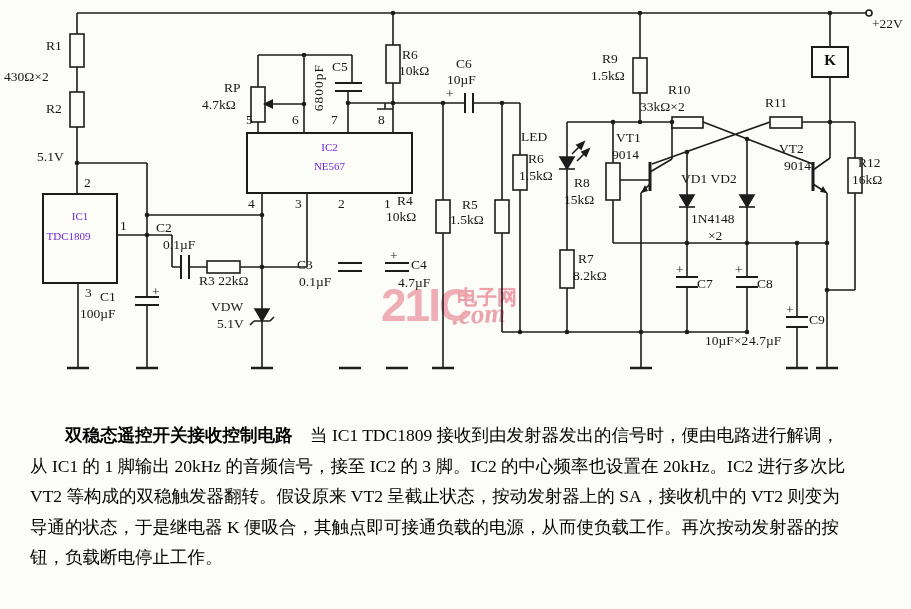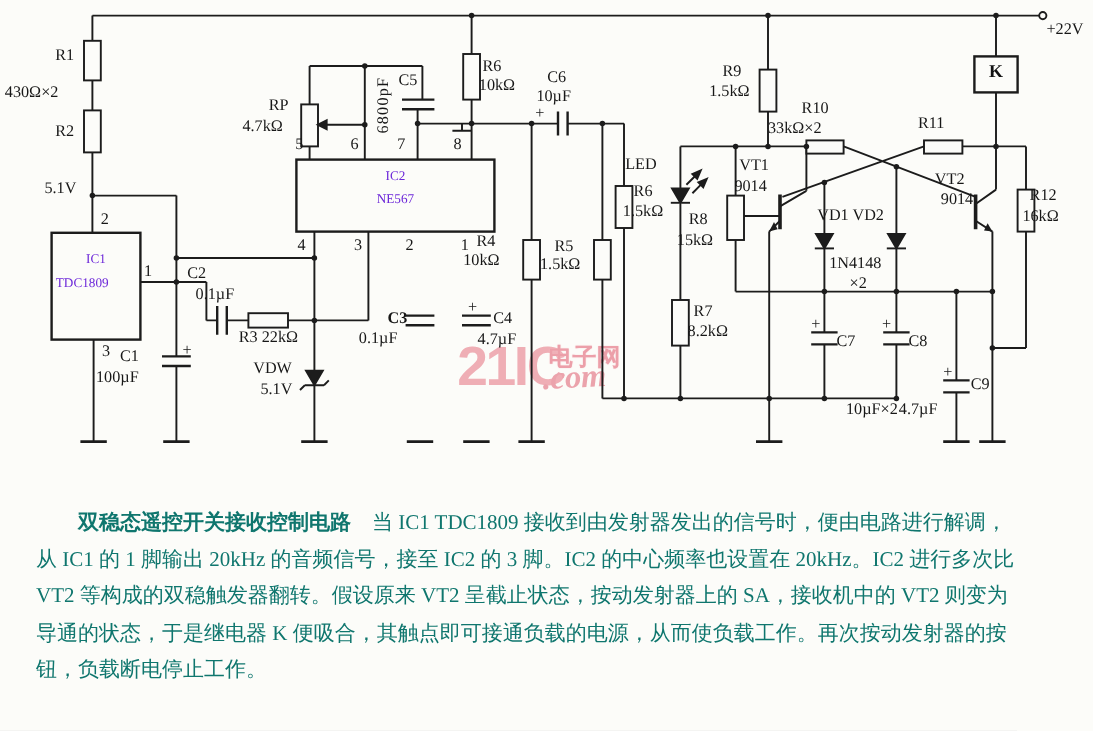--- a/index.html
+++ b/index.html
@@ -11,21 +11,21 @@
   .kname{position:absolute;text-align:center;font-size:15px;font-weight:bold;color:#121212;}
   svg{position:absolute;left:0;top:0;}
   .wm{position:absolute;left:0;top:0;width:911px;height:400px;pointer-events:none;}
   .wm-big{position:absolute;left:381px;top:278px;font-size:46px;font-weight:bold;
           font-family:"Liberation Sans",sans-serif;color:#efaeb5;letter-spacing:-2px;}
   .wm-cn{position:absolute;left:457px;top:284px;font-size:20px;font-weight:bold;color:#ec9fa9;
          text-shadow:0 0 1px #f6c9ce;}
   .wm-com{position:absolute;left:452px;top:299px;font-size:27px;font-style:italic;font-weight:bold;
           color:#eba3ac;transform:rotate(-3deg);}
   .desc{position:absolute;left:30px;top:420px;width:866px;font-size:17.5px;line-height:30.5px;
-        color:#0f766e;text-align:justify;}
+        color:#000000;text-align:justify;}
   .desc .dline{white-space:nowrap;}
   .desc .first{text-indent:2em;}
   .desc b{font-weight:bold;}
 </style>
 </head>
 <body>
 
 <div class="screen">
 
   <div class="wm">
@@ -213,21 +213,21 @@
       <span class="clabel vert" style="left: 312px; top: 64px;">6800pF</span>
       <span class="clabel" style="left: 402px; top: 48px;">R6</span>
       <span class="clabel" style="left: 399px; top: 64px;">10kΩ</span>
       <span class="clabel" style="left: 456px; top: 57px;">C6</span>
       <span class="clabel" style="left: 447px; top: 73px;">10µF</span>
       <span class="clabel" style="left: 446px; top: 87px;">+</span>
       <span class="clabel" style="left: 397px; top: 194px;">R4</span>
       <span class="clabel" style="left: 386px; top: 210px;">10kΩ</span>
       <span class="clabel" style="left: 462px; top: 198px;">R5</span>
       <span class="clabel" style="left: 450px; top: 213px;">1.5kΩ</span>
-      <span class="clabel" style="left: 323px; top: 258px; font-weight: bold;">C3</span>
+      <span class="clabel" style="left: 297px; top: 258px;">C3</span>
       <span class="clabel" style="left: 299px; top: 275px;">0.1µF</span>
       <span class="clabel" style="left: 411px; top: 258px;">C4</span>
       <span class="clabel" style="left: 398px; top: 276px;">4.7µF</span>
       <span class="clabel" style="left: 390px; top: 249px;">+</span>
       <span class="clabel" style="left: 521px; top: 130px;">LED</span>
       <span class="clabel" style="left: 528px; top: 152px;">R6</span>
       <span class="clabel" style="left: 519px; top: 169px;">1.5kΩ</span>
       <span class="clabel" style="left: 574px; top: 176px;">R8</span>
       <span class="clabel" style="left: 564px; top: 193px;">15kΩ</span>
       <span class="clabel" style="left: 578px; top: 252px;">R7</span>

